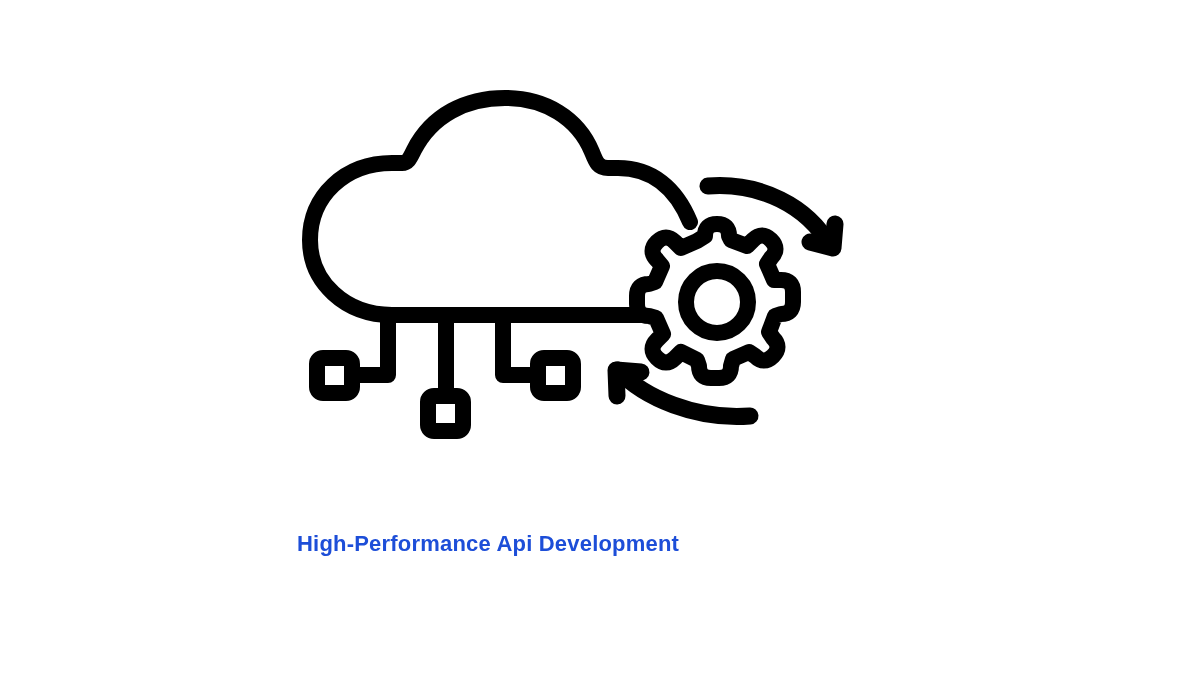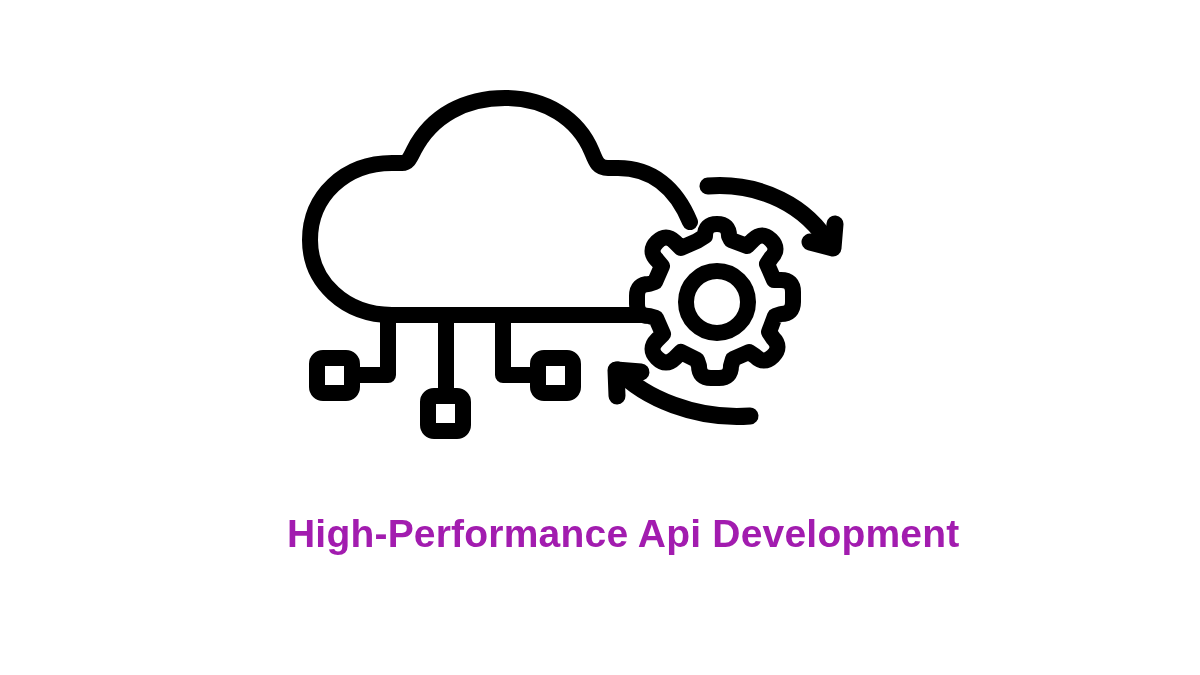--- a/index.html
+++ b/index.html
@@ -18,27 +18,27 @@
       position: absolute;
       left: 0;
       top: 0;
       width: 1200px;
       height: 675px;
     }
     .title {
       position: absolute;
       left: 287px;
       top: 514px;
-      margin: 0;
+      margin: 10px;
       font-family: "Liberation Sans", "DejaVu Sans", sans-serif;
       font-weight: 700;
-      font-size: 39px;
+      font-size: 22px;
       line-height: 40px;
       letter-spacing: 0.2px;
-      color: #a21caf;
+      color: #1d4ed8;
       white-space: nowrap;
     }
   </style>
 </head>
 <body>
 
 <div class="illustration">
   <svg width="1200" height="675" viewBox="0 0 1200 675" xmlns="http://www.w3.org/2000/svg">
 
     <g fill="none" stroke="#000" stroke-width="16" stroke-linecap="round" stroke-linejoin="round">

